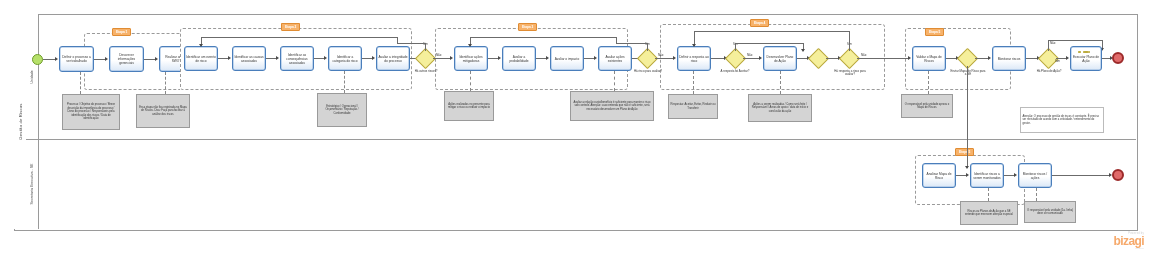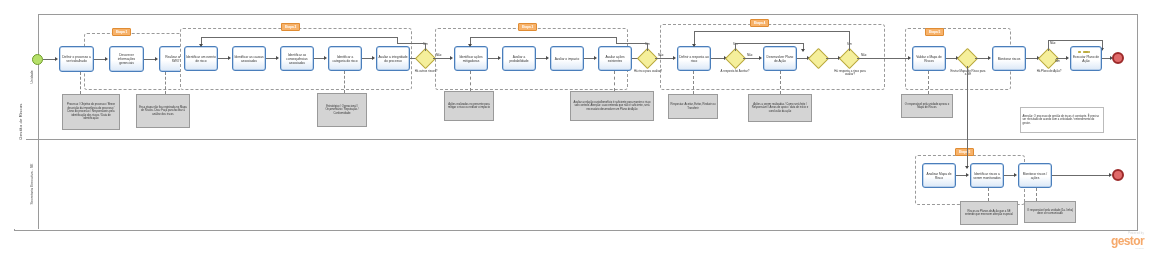--- a/index.html
+++ b/index.html
@@ -526,17 +526,17 @@
   <div class="note plain" style="left:1020px;top:107px;width:84px;height:26px;">Atenção: O processo de gestão de riscos é constante. É preciso ser revisitado de acordo com a criticidade / entendimento do gestor.</div>
 
   <div class="dlink" style="left:988px;top:188px;height:13px;"></div>
   <div class="note" style="left:960px;top:201px;width:58px;height:24px;">Riscos ou Planos de Ação que a SE entende que merecem atenção especial</div>
 
   <div class="dlink" style="left:1036px;top:188px;height:13px;"></div>
   <div class="note" style="left:1024px;top:201px;width:52px;height:22px;">O responsável pela unidade (1a. linha) deve ser comunicado</div>
 
   <div class="logo" style="left:1082px;top:232px;width:62px;">
     <div class="pb">Powered by</div>
-    <div class="bz">gestor</div>
+    <div class="bz">bizagi</div>
     <div class="tm">Modeler</div>
   </div>
 
 </div>
 
 </body></html>

